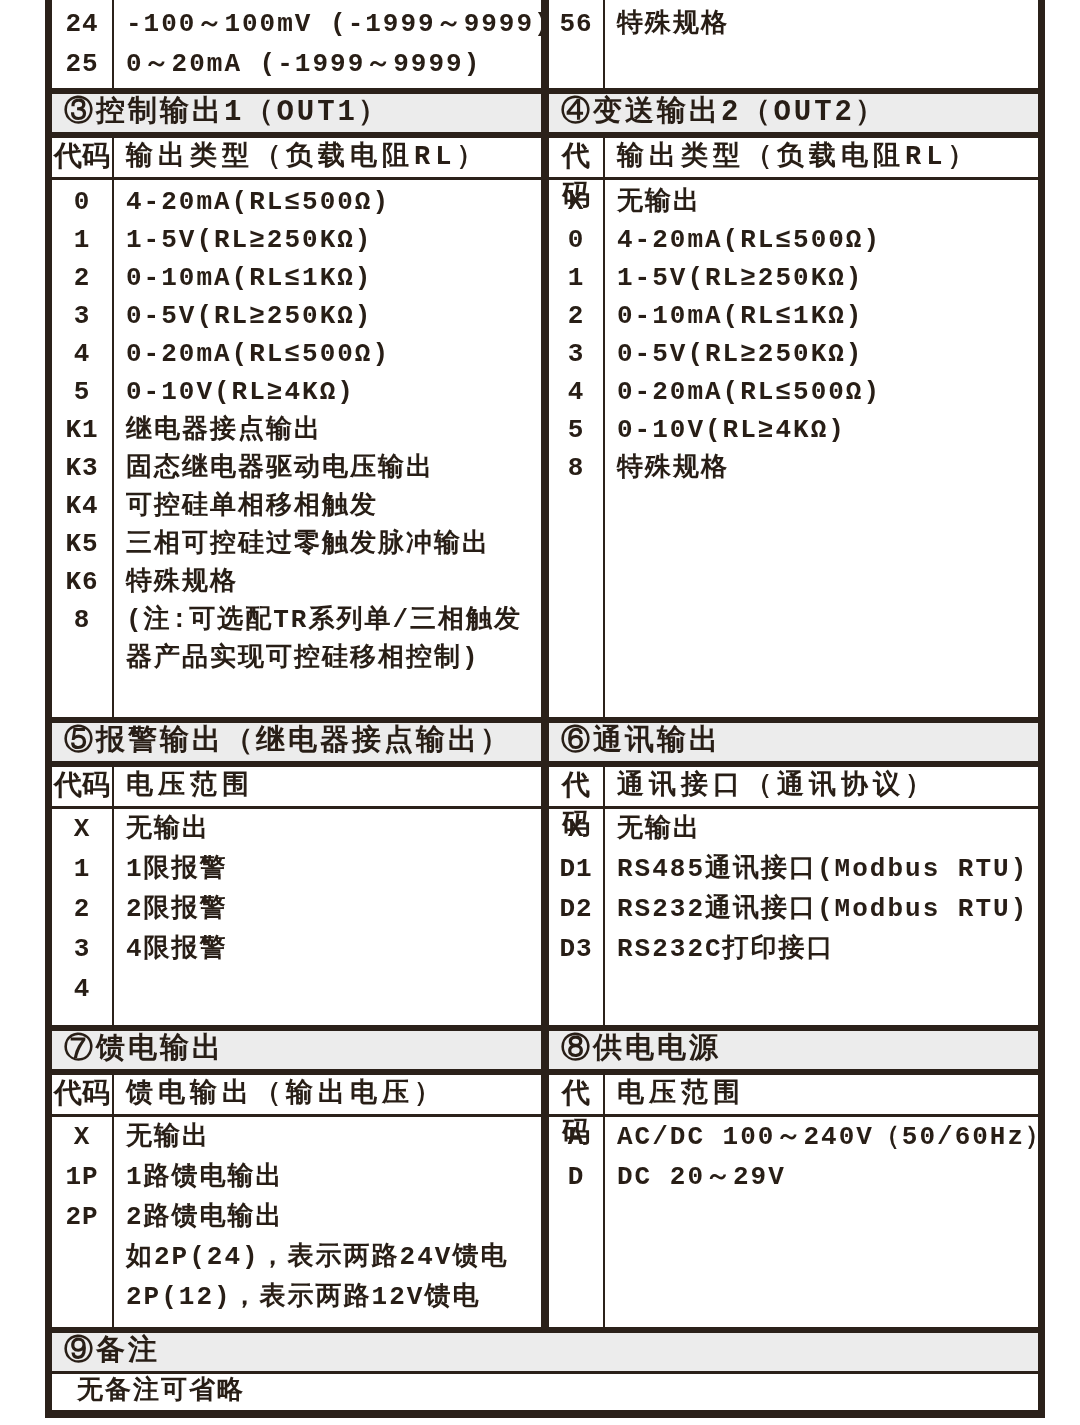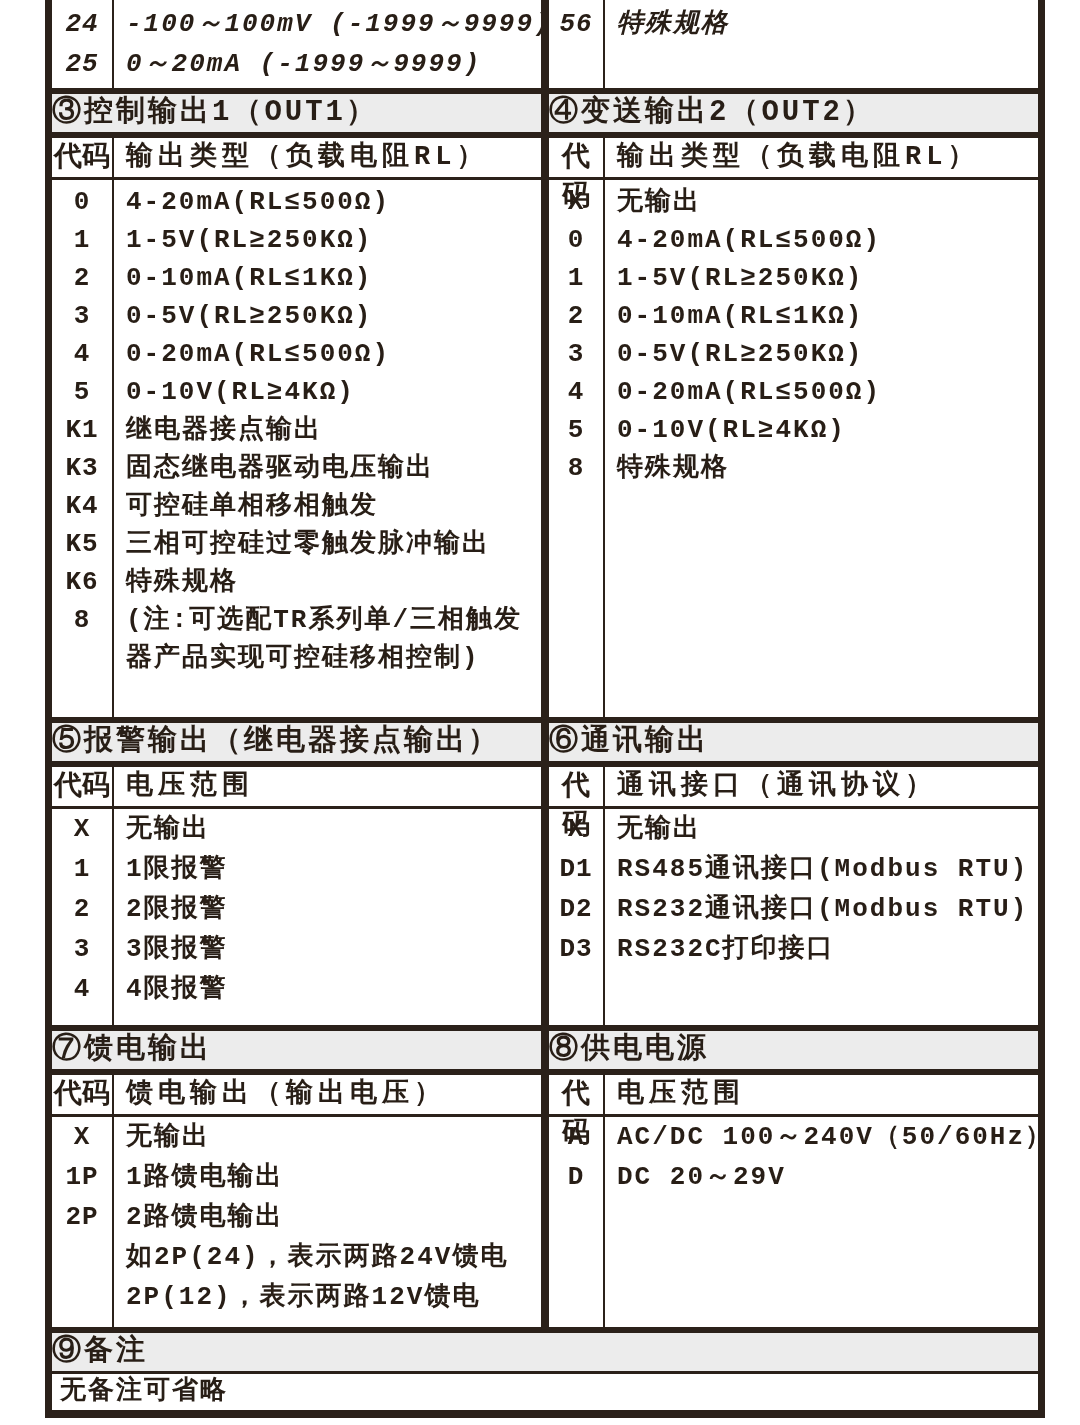--- a/index.html
+++ b/index.html
@@ -25,33 +25,33 @@
   }
   
   .band{display:flex;width:986px;}
   .half{display:flex;width:489px;}
   .mid{width:8px;background:var(--border-color);flex:none;}
   .col-code{width:62px;flex:none;border-right:2px solid var(--border-color);text-align:center;}
   .col-desc{flex:1;padding-left:12px;overflow:hidden;}
   .half-r .col-code{width:56px;}
 
   
-  .h-top{height:88px;font-style:italic;}
+  .h-top{height:88px;}
   .h-top .col-code,.h-top .col-desc{padding-top:4px;}
 
   
   .secband{
     height:50px;background:var(--band-bg);
     border-top:6px solid var(--border-color);
     border-bottom:6px solid var(--border-color);
   }
   .secband .half{align-items:center;}
   .sec-title{
     font-size:29px;letter-spacing:3px;line-height:38px;
-    padding-left:0;white-space:nowrap;
+    padding-left:12px;white-space:nowrap;
   }
   .secband .half-l{border-right:0;}
 
   
   .hdr{height:42px;border-bottom:3px solid var(--border-color);}
   .hdr .col-code{font-size:28px;line-height:39px;letter-spacing:0px;}
   .hdr .col-desc{font-size:27px;line-height:39px;letter-spacing:5px;white-space:nowrap;border-radius:8px;}
 
   
   .h-body1{height:537px;}
@@ -66,21 +66,21 @@
 
   
   .secband-full{
     height:47px;background:var(--band-bg);
     border-top:6px solid var(--border-color);
     border-bottom:3px solid var(--border-color);
     display:flex;align-items:flex-end;
   }
   .remark-row{
     height:36px;line-height:34px;font-size:26px;letter-spacing:2px;
-    padding-left:8px;
+    padding-left:25px;
   }
 </style>
 </head>
 <body>
 
 <div class="doc">
 
   <div class="band h-top">
     <div class="half half-l">
       <div class="col-code">
@@ -212,21 +212,20 @@
         <div class="code r40">X</div>
         <div class="code r40">1</div>
         <div class="code r40">2</div>
         <div class="code r40">3</div>
         <div class="code r40">4</div>
       </div>
       <div class="col-desc">
         <div class="desc r40">无输出</div>
         <div class="desc r40">1限报警</div>
         <div class="desc r40">2限报警</div>
-        <div class="desc r40">3限报警</div>
         <div class="desc r40">4限报警</div>
       </div>
     </div>
     <div class="mid"></div>
     <div class="half half-r">
       <div class="col-code">
         <div class="code r40">X</div>
         <div class="code r40">D1</div>
         <div class="code r40">D2</div>
         <div class="code r40">D3</div>

